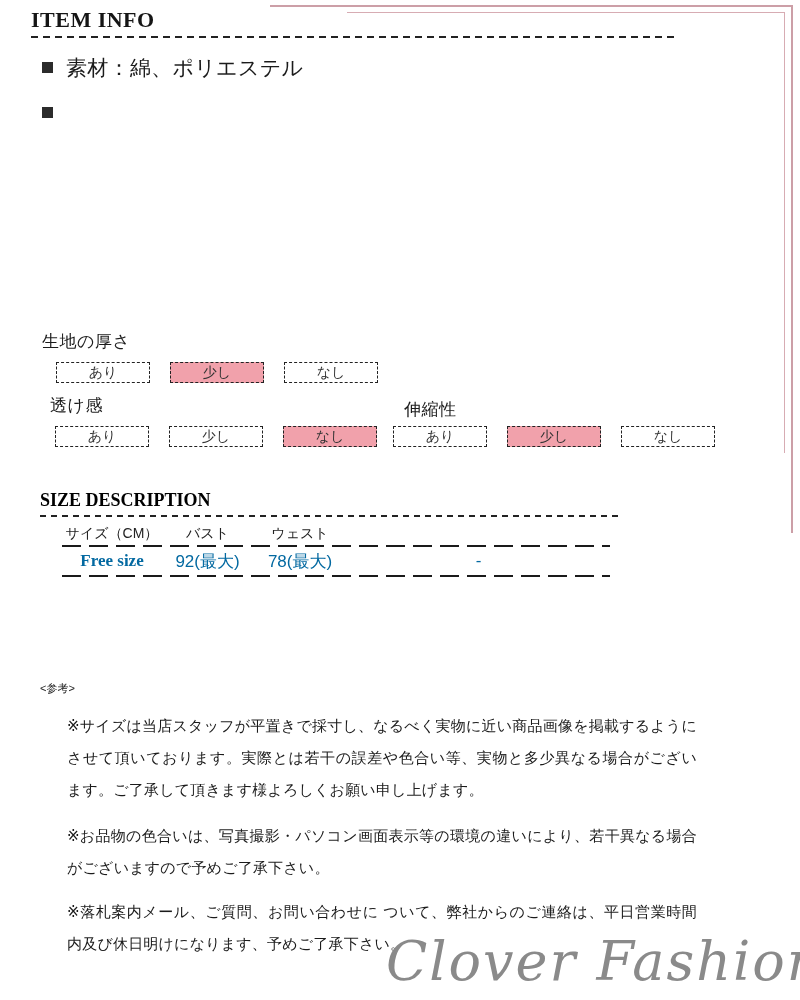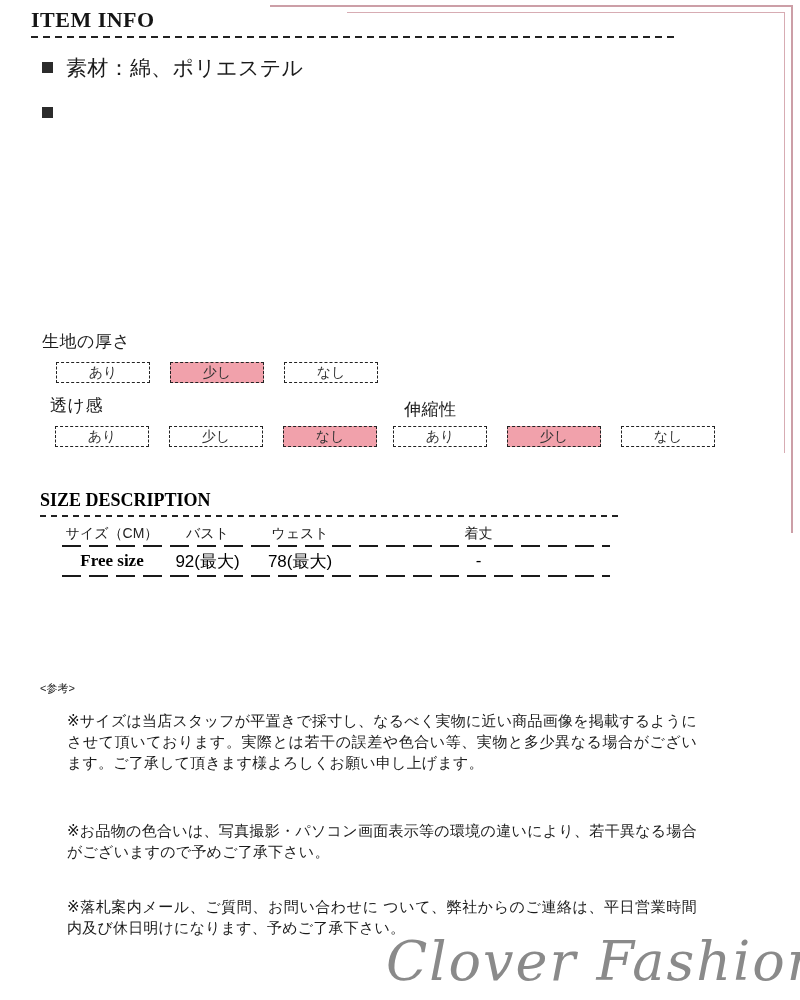--- a/index.html
+++ b/index.html
@@ -64,35 +64,35 @@
   }
   .size-rule {
     position:absolute; left:40px; top:515px; width:582px; height:2px;
     background:repeating-linear-gradient(90deg,#222 0 6px,transparent 6px 11px);
   }
   .size-table { position:absolute; left:62px; top:523px; width:548px;text-align:center; }
   .trow { display:grid; grid-template-columns:100px 91px 94px 1fr; align-items:center; }
   .trow.head { height:22px; }
   .trow.head .tcell { font-size:14px; color:#222; }
   .trow.data { height:28px; }
-  .trow.data .tcell { font-size:17px; color:#000000; }
+  .trow.data .tcell { font-size:17px; color:#0369a1; }
   .tcell.rowname {
     font-family:"Liberation Serif","DejaVu Serif",serif;
     font-weight:bold; font-size:17px;
   }
   .table-rule {
     height:2px; width:100%;
     background:repeating-linear-gradient(90deg,#1a1a1a 0 19px,transparent 19px 27px);
   }
 
   
   .ref-title { position:absolute; left:40px; top:681px; font-size:11px; color:#1b1b1b; }
   .note {
     position:absolute; left:67px; width:630px;
-    font-size:15px; line-height:21px; color:#1b1b1b; letter-spacing:0.2px;
+    font-size:15px; line-height:32px; color:#1b1b1b; letter-spacing:0.2px;
     text-align:justify;
   }
   .note-1 { top:710px; }
   .note-2 { top:820px; }
   .note-3 { top:896px; }
 
   
   .brand-logo {
     position:absolute; left:386px; top:930px;
     font-family:"DejaVu Serif","Liberation Serif",serif;
@@ -141,21 +141,20 @@
 </div>
 
 <div class="size-title">SIZE DESCRIPTION</div>
 <div class="size-rule"></div>
 
 <div class="size-table">
   <div class="trow head">
     <div class="tcell">サイズ（CM）</div>
     <div class="tcell">バスト</div>
     <div class="tcell">ウェスト</div>
-    <div class="tcell">着丈</div>
   </div>
   <div class="table-rule"></div>
   <div class="trow data">
     <div class="tcell rowname">Free size</div>
     <div class="tcell">92(最大)</div>
     <div class="tcell">78(最大)</div>
     <div class="tcell">-</div>
   </div>
   <div class="table-rule"></div>
 </div>

